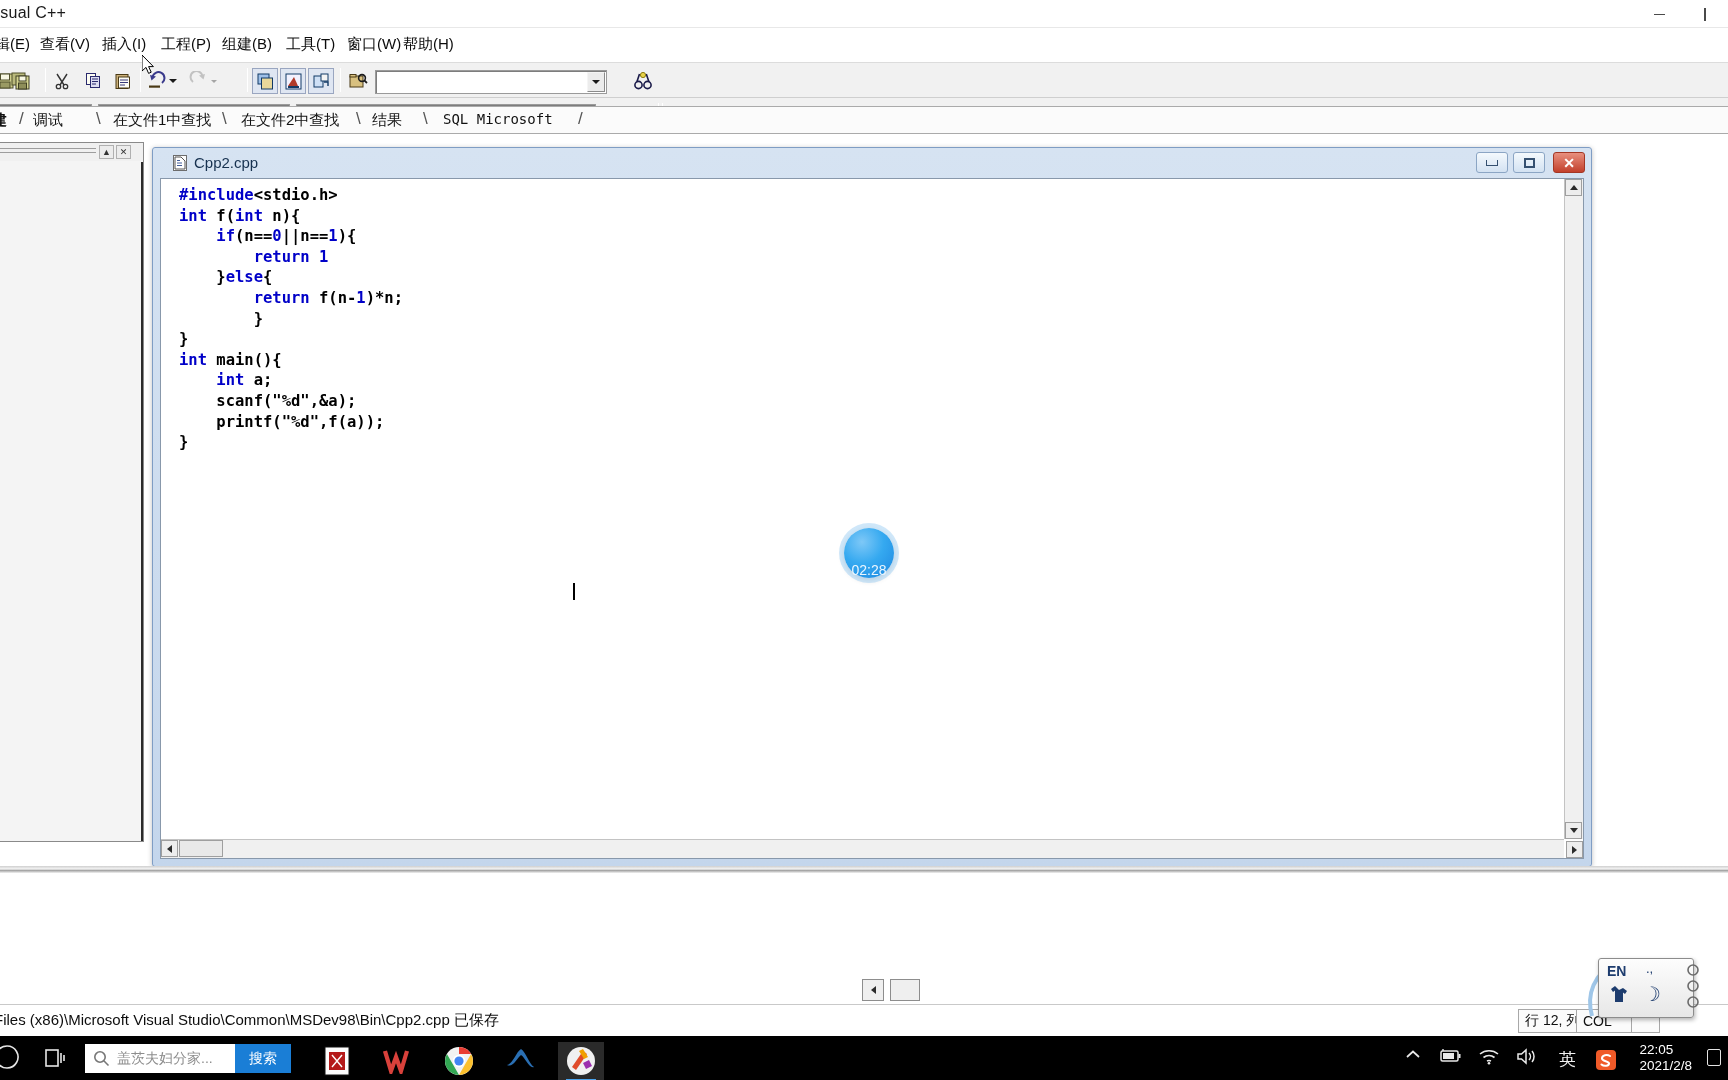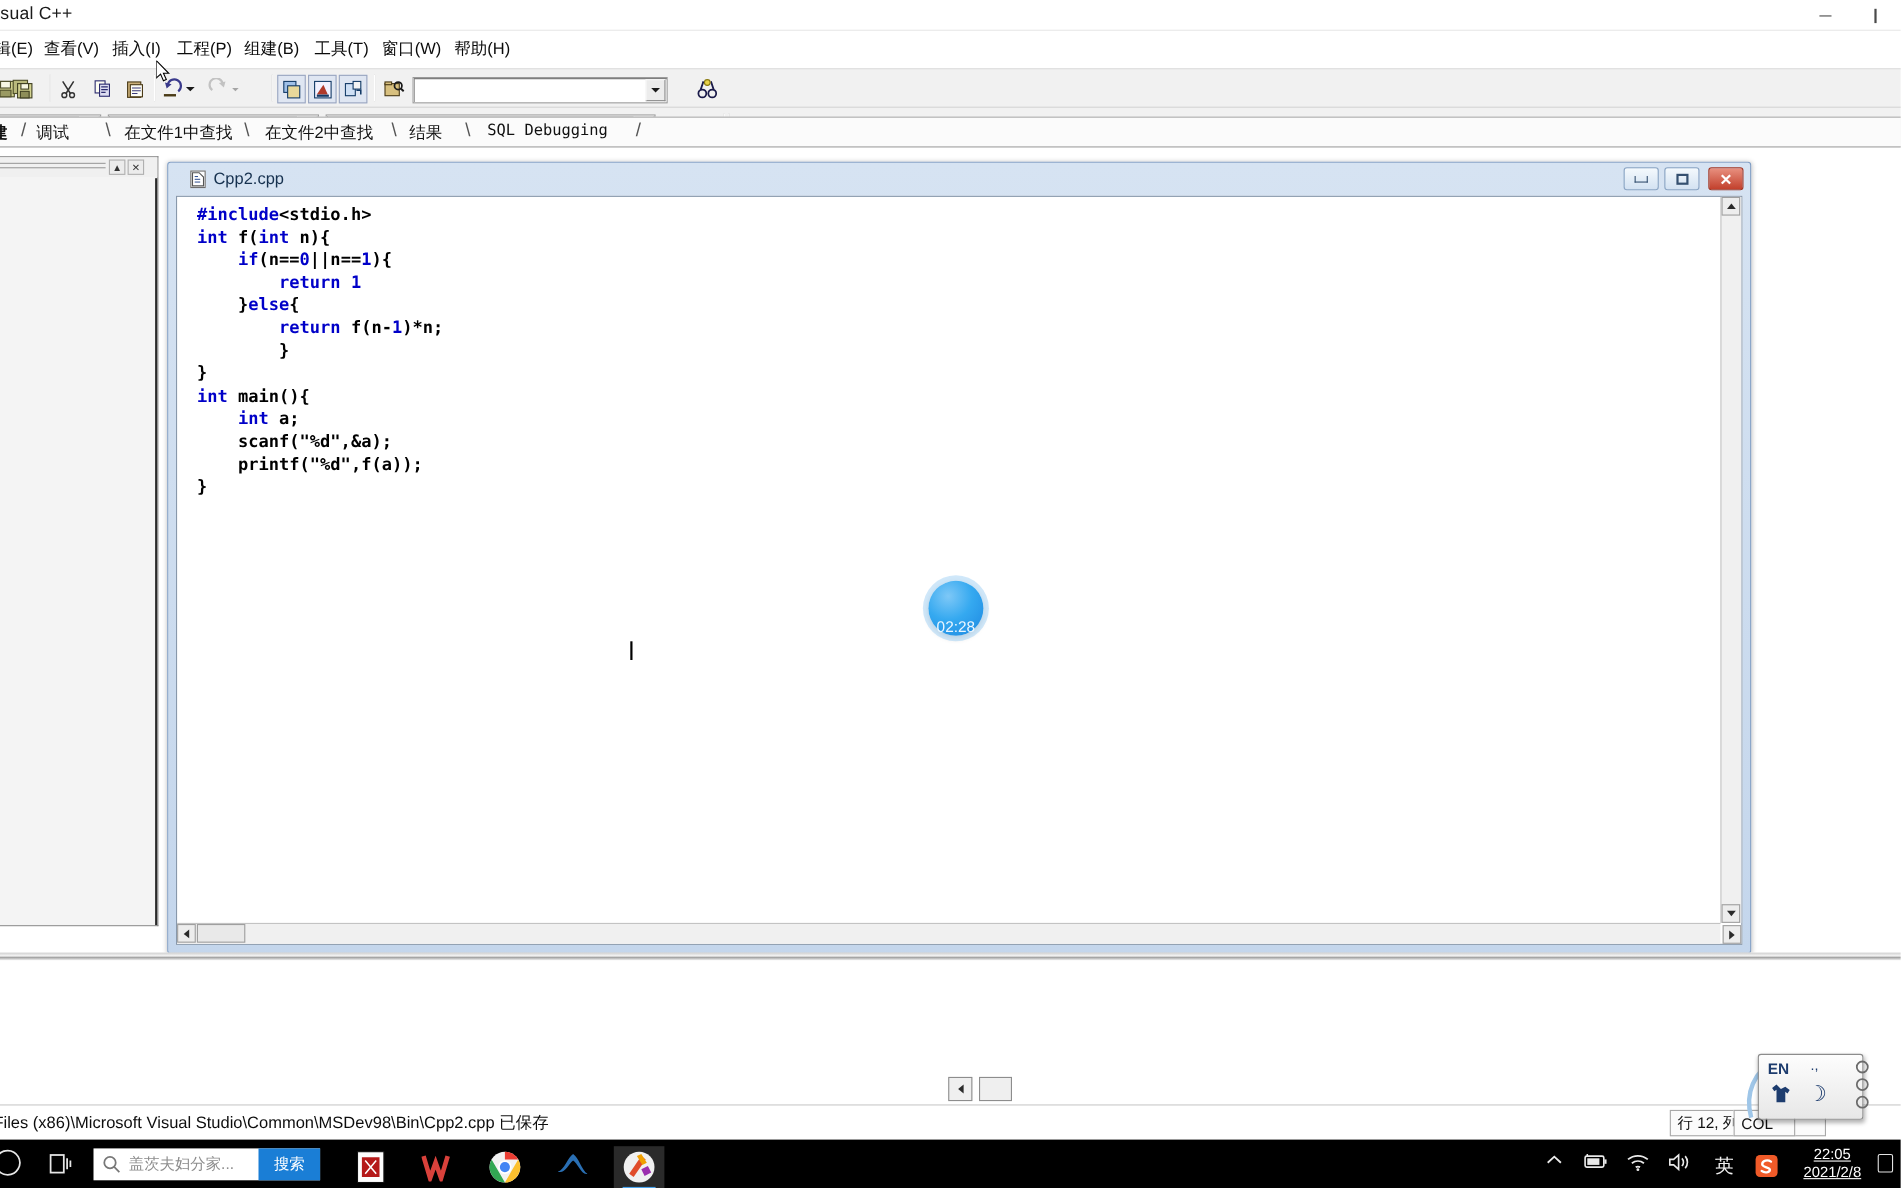--- a/index.html
+++ b/index.html
@@ -280,21 +280,21 @@
   .tb-app.active{ background:#2a2a2a; }
   .tb-app .underline{
     position:absolute; bottom:-2px; left:8px; width:30px; height:3px; background:#4aa3ec;
   }
   .tray{
     position:absolute; top:12px; color:#e9e9e9; font-size:15px;
     display:flex; align-items:center;
   }
   .clock{
     position:absolute; right:36px; top:6px; color:#ffffff; font-size:13.5px;
-    line-height:16px; text-align:center; white-space:nowrap;text-decoration:underline;
+    line-height:16px; text-align:left; white-space:nowrap;
   }
   .notif{
     position:absolute; right:7px; top:13px; width:14px; height:17px;
     border:1.6px solid #e4e4e4; border-radius:2px;
   }
 </style>
 </head>
 <body>
 
 <div id="app">
@@ -310,21 +310,21 @@
   </div>
 
   <div class="menubar">
     <div class="menu-item" style="left:-8px">辑(E)</div>
     <div class="menu-item" style="left:37px">查看(V)</div>
     <div class="menu-item" style="left:99px">插入(I)</div>
     <div class="menu-item" style="left:158px">工程(P)</div>
     <div class="menu-item" style="left:219px">组建(B)</div>
     <div class="menu-item" style="left:283px">工具(T)</div>
     <div class="menu-item" style="left:344px">窗口(W)</div>
-    <div class="menu-item" style="left:410px">帮助(H)</div>
+    <div class="menu-item" style="left:400px">帮助(H)</div>
   </div>
 
   <svg class="cursor-arrow" viewBox="0 0 14 20">
     <polygon points="0,0 0,16 4,12.4 6.6,18.4 9.2,17.2 6.6,11.6 11.4,11.6" fill="#ffffff" stroke="#000000" stroke-width="1"></polygon>
   </svg>
 
   <div class="toolbar1">
     <div class="tb-ico" style="left:-8px">
       <svg width="20" height="20" viewBox="0 0 20 20">
           <rect x="2" y="3" width="16" height="14" fill="#cfcf8d" stroke="#4e4e2a"></rect>
@@ -560,21 +560,21 @@
     <div class="tab" style="left:-8px;font-weight:bold">建</div>
     <div class="tabslash" style="left:19px">/</div>
     <div class="tab" style="left:33px">调试</div>
     <div class="tabslash" style="left:96px">\</div>
     <div class="tab" style="left:113px">在文件1中查找</div>
     <div class="tabslash" style="left:222px">\</div>
     <div class="tab" style="left:241px">在文件2中查找</div>
     <div class="tabslash" style="left:356px">\</div>
     <div class="tab" style="left:372px">结果</div>
     <div class="tabslash" style="left:423px">\</div>
-    <div class="tab mono" style="left:443px">SQL Debugging</div>
+    <div class="tab mono" style="left:443px">SQL Microsoft</div>
     <div class="tabslash" style="left:578px">/</div>
   </div>
   <div class="tab-nav" style="left:862px">
       <div class="tri tri-left"></div>
     </div>
   <div class="tab-nav-strip" style="left:890px"></div>
 
   <div class="statusbar">
     <div class="status-text">Files (x86)\Microsoft Visual Studio\Common\MSDev98\Bin\Cpp2.cpp 已保存</div>
     <div class="status-cell" style="left:1518px;width:142px">行 12, 列 7</div>

